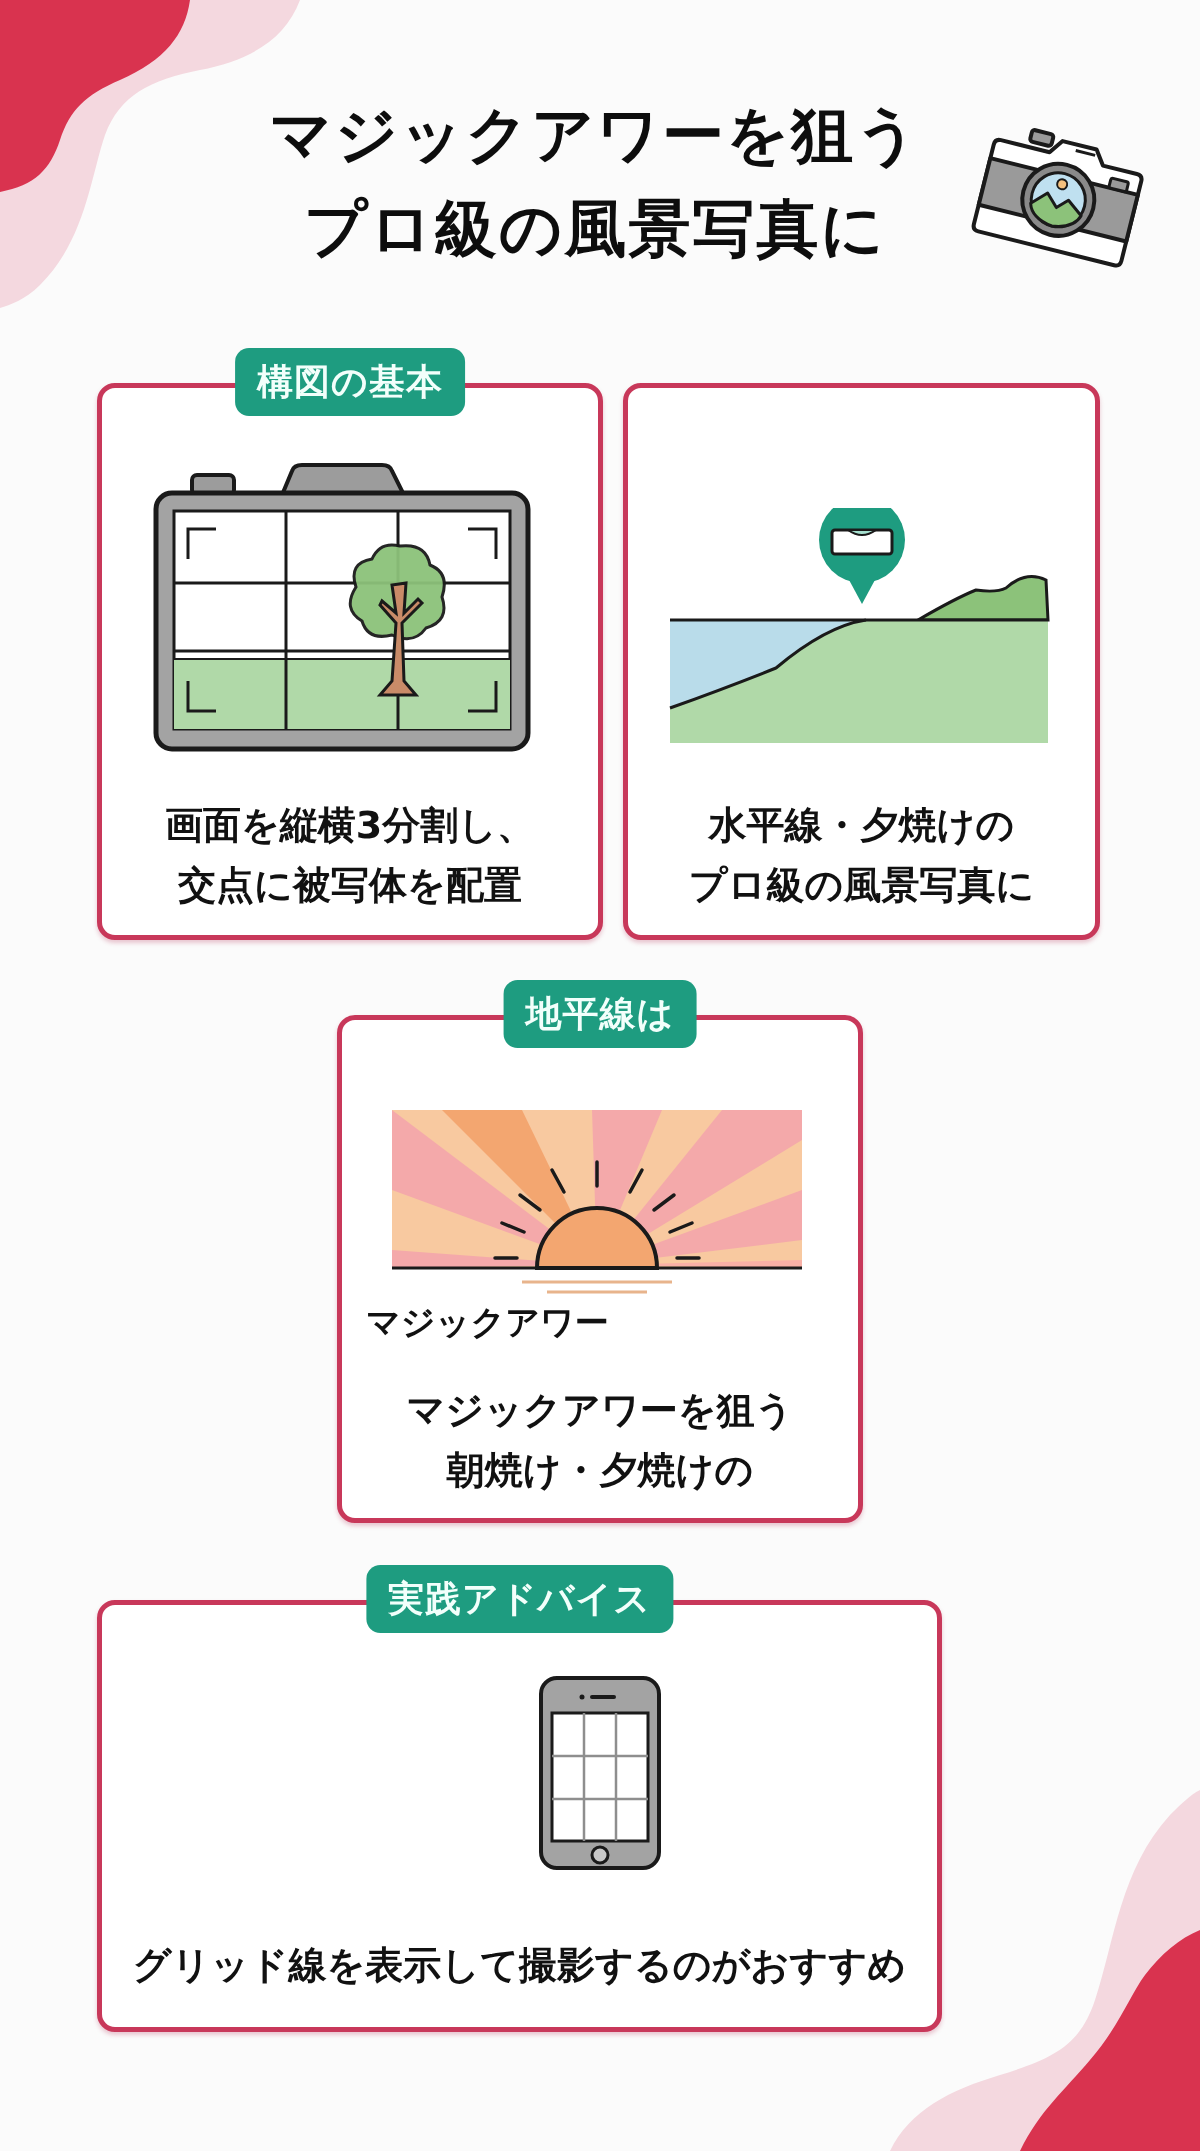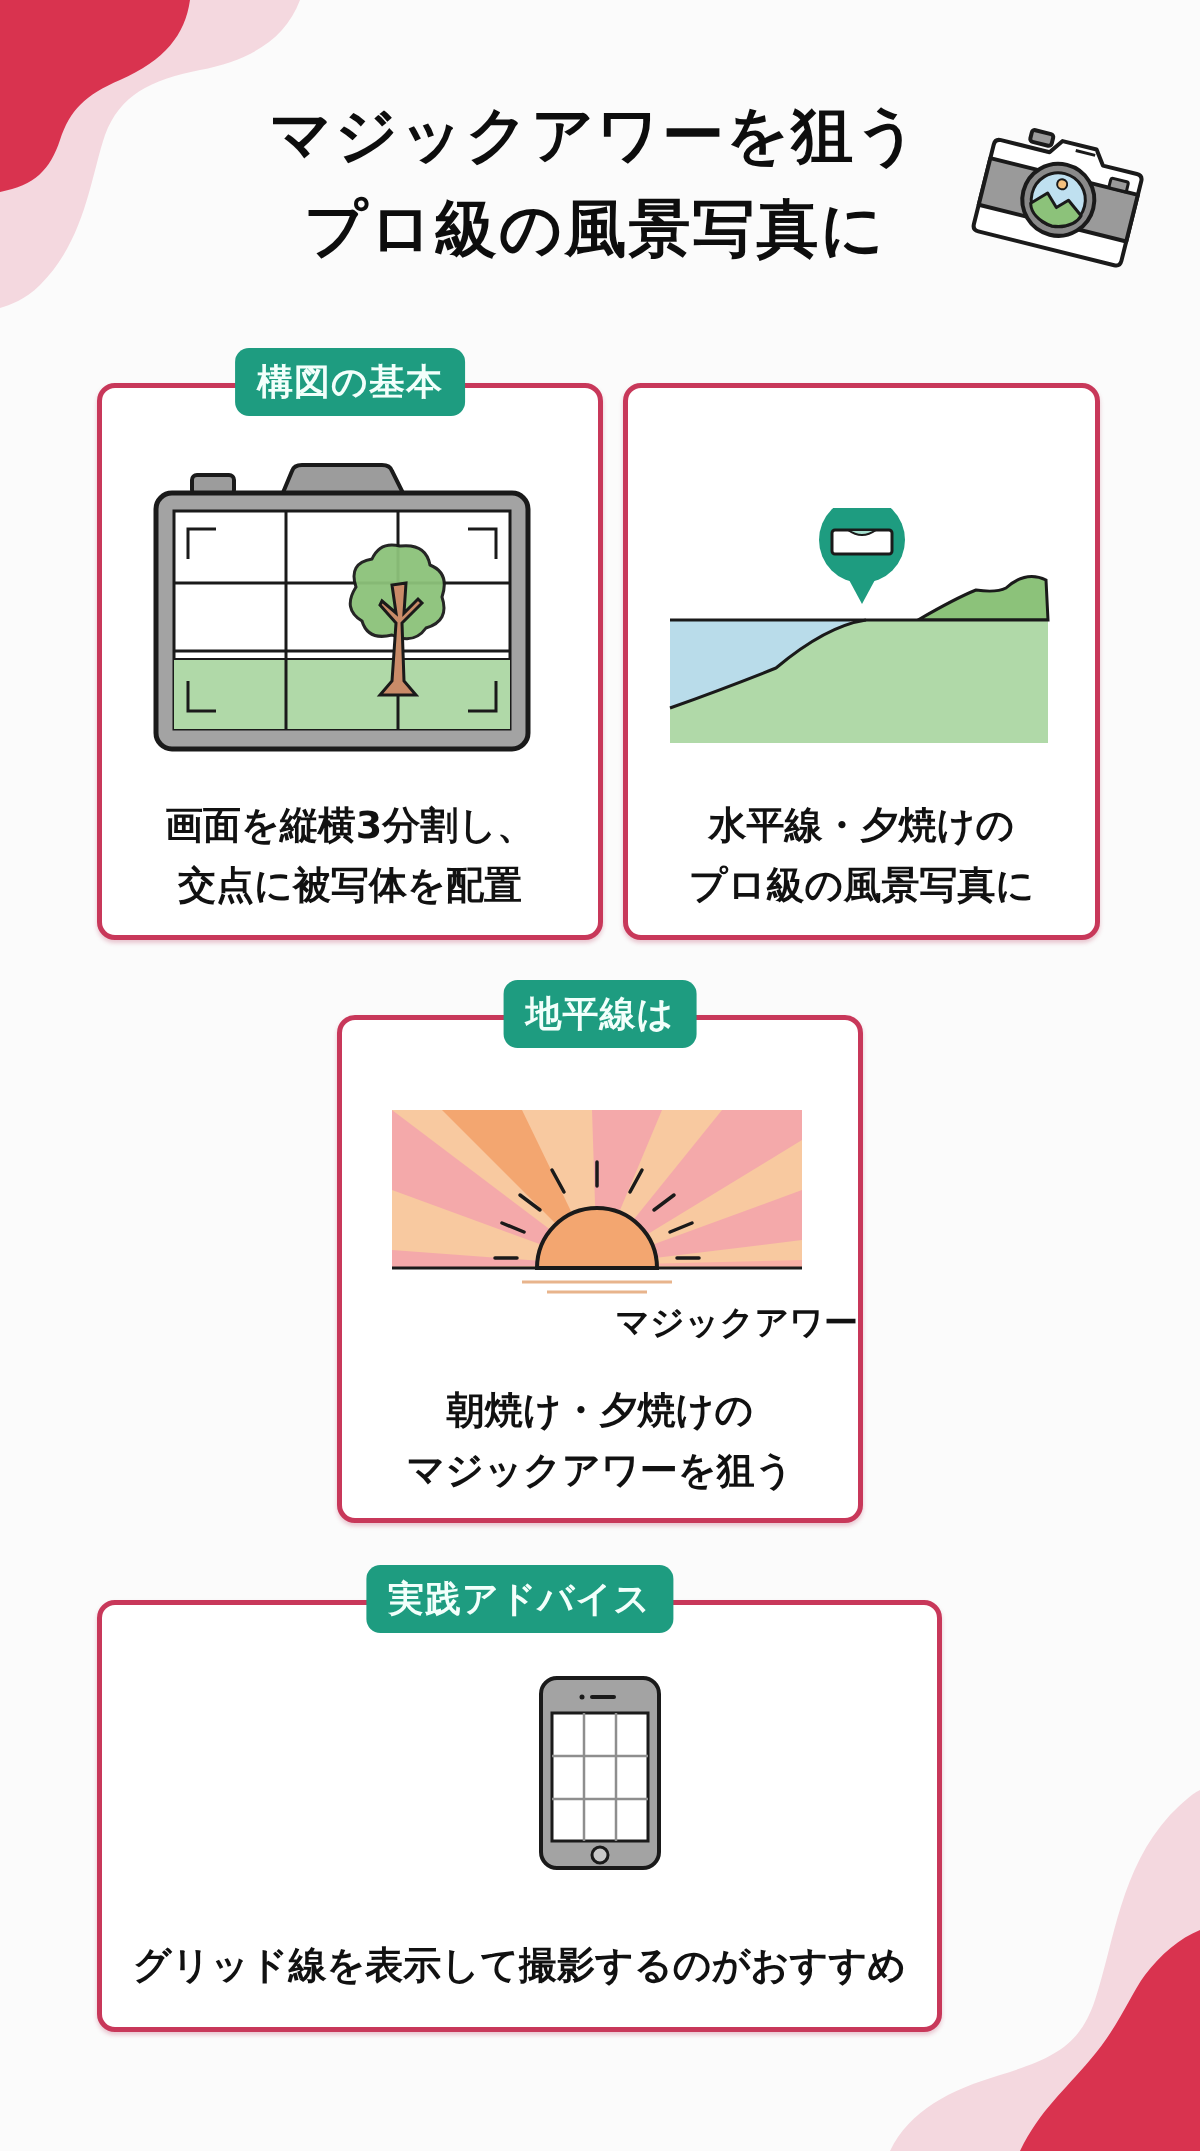--- a/index.html
+++ b/index.html
@@ -29,21 +29,21 @@
     padding: 10px 22px; border-radius: 14px; white-space: nowrap; line-height: 48px;
     letter-spacing: 1px;
   }
   .caption {
     position: absolute; left: 0; right: 0; text-align: center;
     font-weight: bold; font-size: 38px; line-height: 60px; color: #111;
   }
   .caption div { white-space: nowrap; }
   .illus { position: absolute; }
   .sub-label {
-    position: absolute; left: 0; right: 0; text-align: right;
+    position: absolute; left: 0; right: 0; text-align: left;
     font-size: 34px; font-weight: bold; color: #111; padding-left: 24px;
   }
 </style>
 </head>
 <body>
 
 <svg class="blob" style="left:0;top:0" width="330" height="310" viewBox="0 0 330 310">
   <path d="M0,0 L300,0 C285,40 250,60 200,70 C150,80 120,95 105,135 C90,180 85,240 40,285 C25,300 10,305 0,308 Z" fill="#f4d8df"></path>
   <path d="M0,0 L190,0 C185,35 165,60 120,80 C85,95 70,110 60,140 C50,170 35,185 0,192 Z" fill="#d9334f"></path>
 </svg>
@@ -145,22 +145,22 @@
       <line x1="160" y1="70" x2="172" y2="92"></line>
       <line x1="238" y1="92" x2="250" y2="70"></line>
       <line x1="205" y1="62" x2="205" y2="86"></line>
     </g>
     <line x1="0" y1="168" x2="410" y2="168" stroke="#1a1a1a" stroke-width="3"></line>
     <line x1="130" y1="182" x2="280" y2="182" stroke="#e8b48c" stroke-width="3"></line>
     <line x1="155" y1="192" x2="255" y2="192" stroke="#e8b48c" stroke-width="3"></line>
   </svg>
   <div class="sub-label" style="top:280px;">マジックアワー</div>
   <div class="caption" style="top:360px;">
+    <div>マジックアワーを狙う</div>
     <div>朝焼け・夕焼けの</div>
-    <div>マジックアワーを狙う</div>
   </div>
 </div>
 
 <div class="card" style="left:97px;top:1600px;width:845px;height:432px;">
   <div class="tag">実践アドバイス</div>
   <svg class="illus" style="left:436px;top:70px" width="124" height="196" viewBox="0 0 124 196">
     <rect x="3" y="3" width="118" height="190" rx="16" fill="#a3a3a3" stroke="#1a1a1a" stroke-width="4"></rect>
     <circle cx="44" cy="22" r="2.5" fill="#1a1a1a"></circle>
     <line x1="54" y1="22" x2="76" y2="22" stroke="#1a1a1a" stroke-width="4" stroke-linecap="round"></line>
     <rect x="14" y="38" width="96" height="128" fill="#ffffff" stroke="#1a1a1a" stroke-width="3"></rect>

